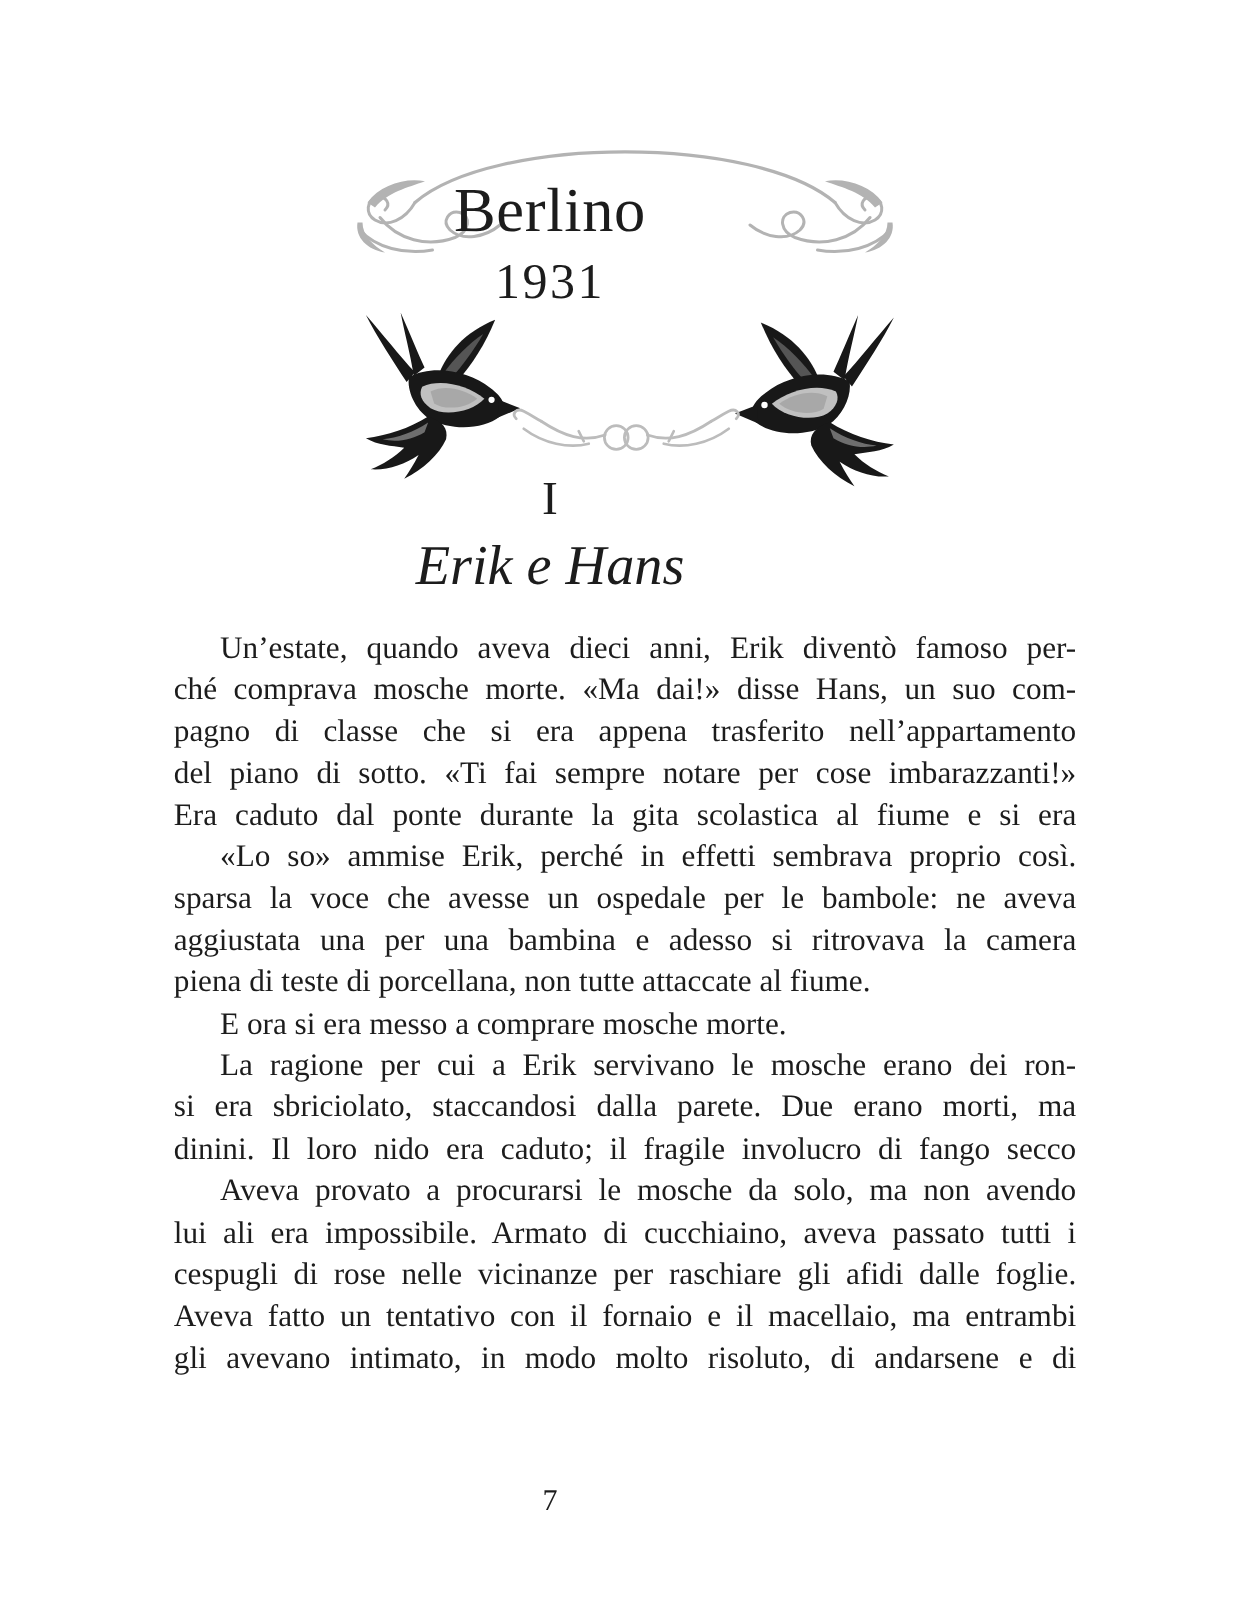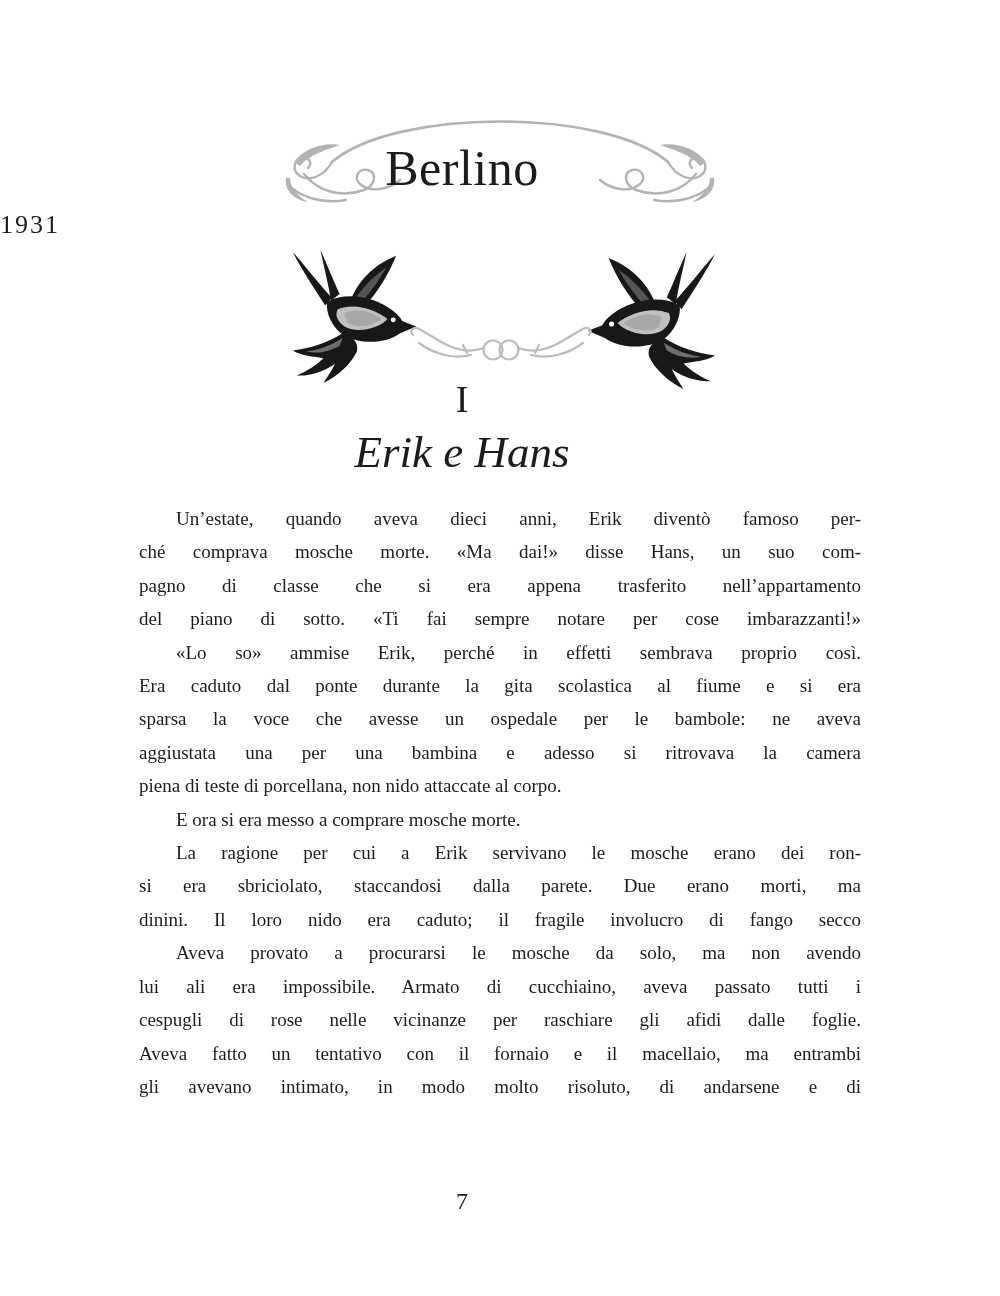--- a/index.html
+++ b/index.html
@@ -4,21 +4,20 @@
 <style>
   html, body { margin: 0; padding: 0; background: #ffffff; }
   .page {
     position: relative;
     width: 880px;
     height: 1296px;
     background: #ffffff;
     font-family: "Liberation Serif", "DejaVu Serif", serif;
     color: #1c1c1c;
     overflow: hidden;
-    padding-left: 44px;
   }
   
   .arc-ornament {
     position: absolute;
     left: 280px; top: 100px;
     width: 440px; height: 112px;
   }
   .part-title {
     position: absolute;
     left: 0; top: 138px;
@@ -27,21 +26,22 @@
     font-size: 50px;
     font-weight: normal;
     letter-spacing: 0.5px;
     margin: 0;
     line-height: 60px;
   }
   .part-year {
     position: absolute;
     left: 0; top: 206px;
     width: 100%;
-    font-size: 26px;
+    text-align: center;
+    font-size: 40px;
     letter-spacing: 2px;
     line-height: 38px;
     font-feature-settings: "onum";
   }
   
   .swallow { position: absolute; }
   .swallow.left  { left: 286px; top: 250px; width: 136px; height: 134px; }
   .swallow.right { left: 582px; top: 252px; width: 140px; height: 138px; transform: scaleX(-1); }
   .scroll-divider {
     position: absolute;
@@ -64,21 +64,21 @@
     text-align: center;
     font-style: italic;
     font-size: 45px;
     line-height: 44px;
   }
   
   .body-text {
     position: absolute;
     left: 139px; top: 502px;
     width: 722px;
-    font-size: 19px;
+    font-size: 25px;
     line-height: 33.4px;
   }
   .body-text .line {
     white-space: nowrap;
     text-align: justify;
     text-align-last: justify;
   }
   .body-text .line.indent { text-indent: 37px; }
   .body-text .line.rag { text-align-last: left; }
   
@@ -175,25 +175,25 @@
   </svg>
 
   <div class="chapter-number">I</div>
   <div class="chapter-title">Erik e Hans</div>
 
   <main class="body-text">
       <div class="line indent">Un’estate, quando aveva dieci anni, Erik diventò famoso per-</div>
       <div class="line">ché comprava mosche morte. «Ma dai!» disse Hans, un suo com-</div>
       <div class="line">pagno di classe che si era appena trasferito nell’appartamento</div>
       <div class="line">del piano di sotto. «Ti fai sempre notare per cose imbarazzanti!»</div>
+      <div class="line">Era caduto dal ponte durante la gita scolastica al fiume e si era</div>
       <div class="line indent">«Lo so» ammise Erik, perché in effetti sembrava proprio così.</div>
-      <div class="line">Era caduto dal ponte durante la gita scolastica al fiume e si era</div>
       <div class="line">sparsa la voce che avesse un ospedale per le bambole: ne aveva</div>
       <div class="line">aggiustata una per una bambina e adesso si ritrovava la camera</div>
-      <div class="line rag">piena di teste di porcellana, non nido attaccate al corpo.</div>
+      <div class="line rag">piena di teste di porcellana, non tutte attaccate al fiume.</div>
       <div class="line indent rag">E ora si era messo a comprare mosche morte.</div>
       <div class="line indent">La ragione per cui a Erik servivano le mosche erano dei ron-</div>
       <div class="line">si era sbriciolato, staccandosi dalla parete. Due erano morti, ma</div>
       <div class="line">dinini. Il loro nido era caduto; il fragile involucro di fango secco</div>
       <div class="line indent">Aveva provato a procurarsi le mosche da solo, ma non avendo</div>
       <div class="line">lui ali era impossibile. Armato di cucchiaino, aveva passato tutti i</div>
       <div class="line">cespugli di rose nelle vicinanze per raschiare gli afidi dalle foglie.</div>
       <div class="line">Aveva fatto un tentativo con il fornaio e il macellaio, ma entrambi</div>
       <div class="line">gli avevano intimato, in modo molto risoluto, di andarsene e di</div>
     </main>

